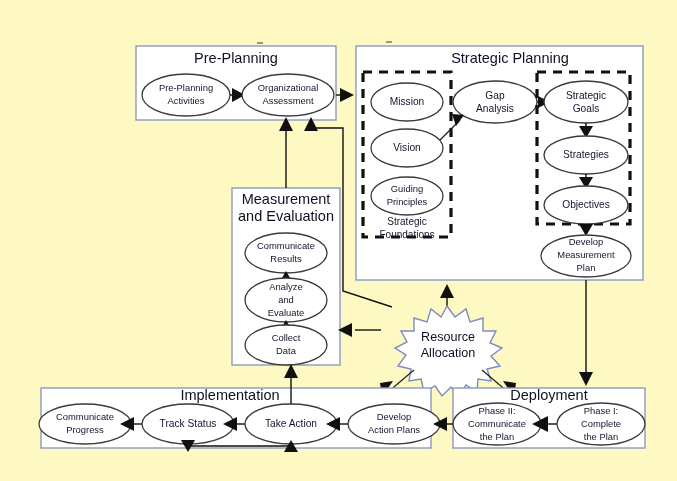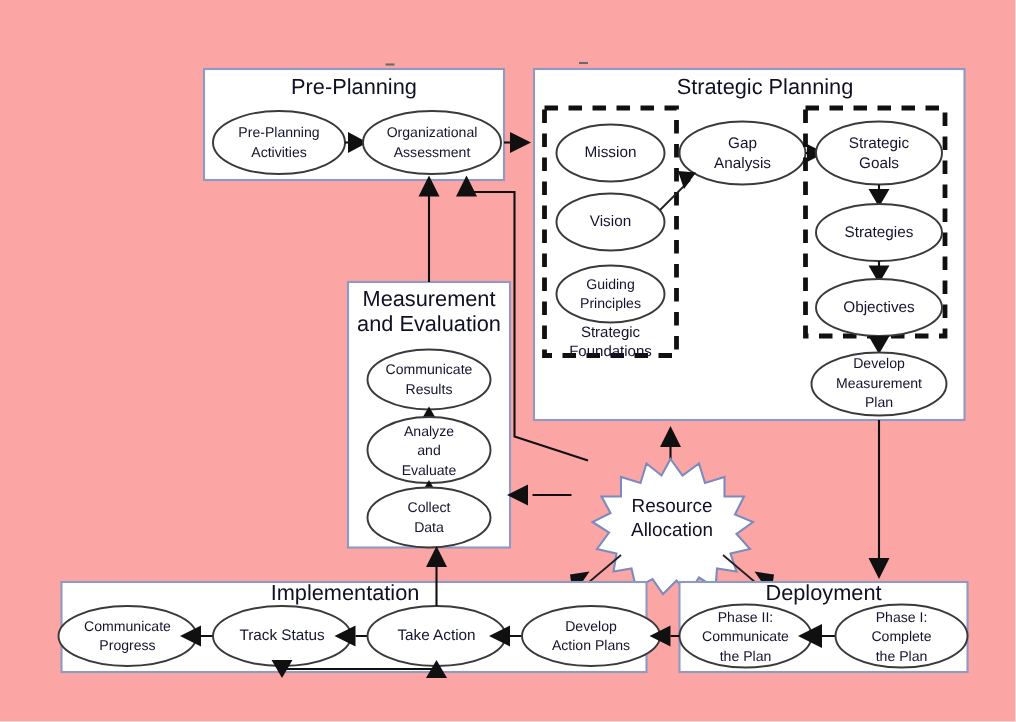--- a/index.html
+++ b/index.html
@@ -10,21 +10,21 @@
   body {
     width: 677px;
     height: 481px;
     font-family: "Liberation Sans", sans-serif;
     overflow: hidden;
   }
   #diagram-root {
     position: relative;
     width: 677px;
     height: 481px;
-    background: #fca5a5;
+    background: #fef9c3;
   }
   svg#flow {
     display: block;
     width: 677px;
     height: 481px;
   }
   .group-box {
     fill: #ffffff;
     stroke: #8c9ac4;
     stroke-width: 1.4;

